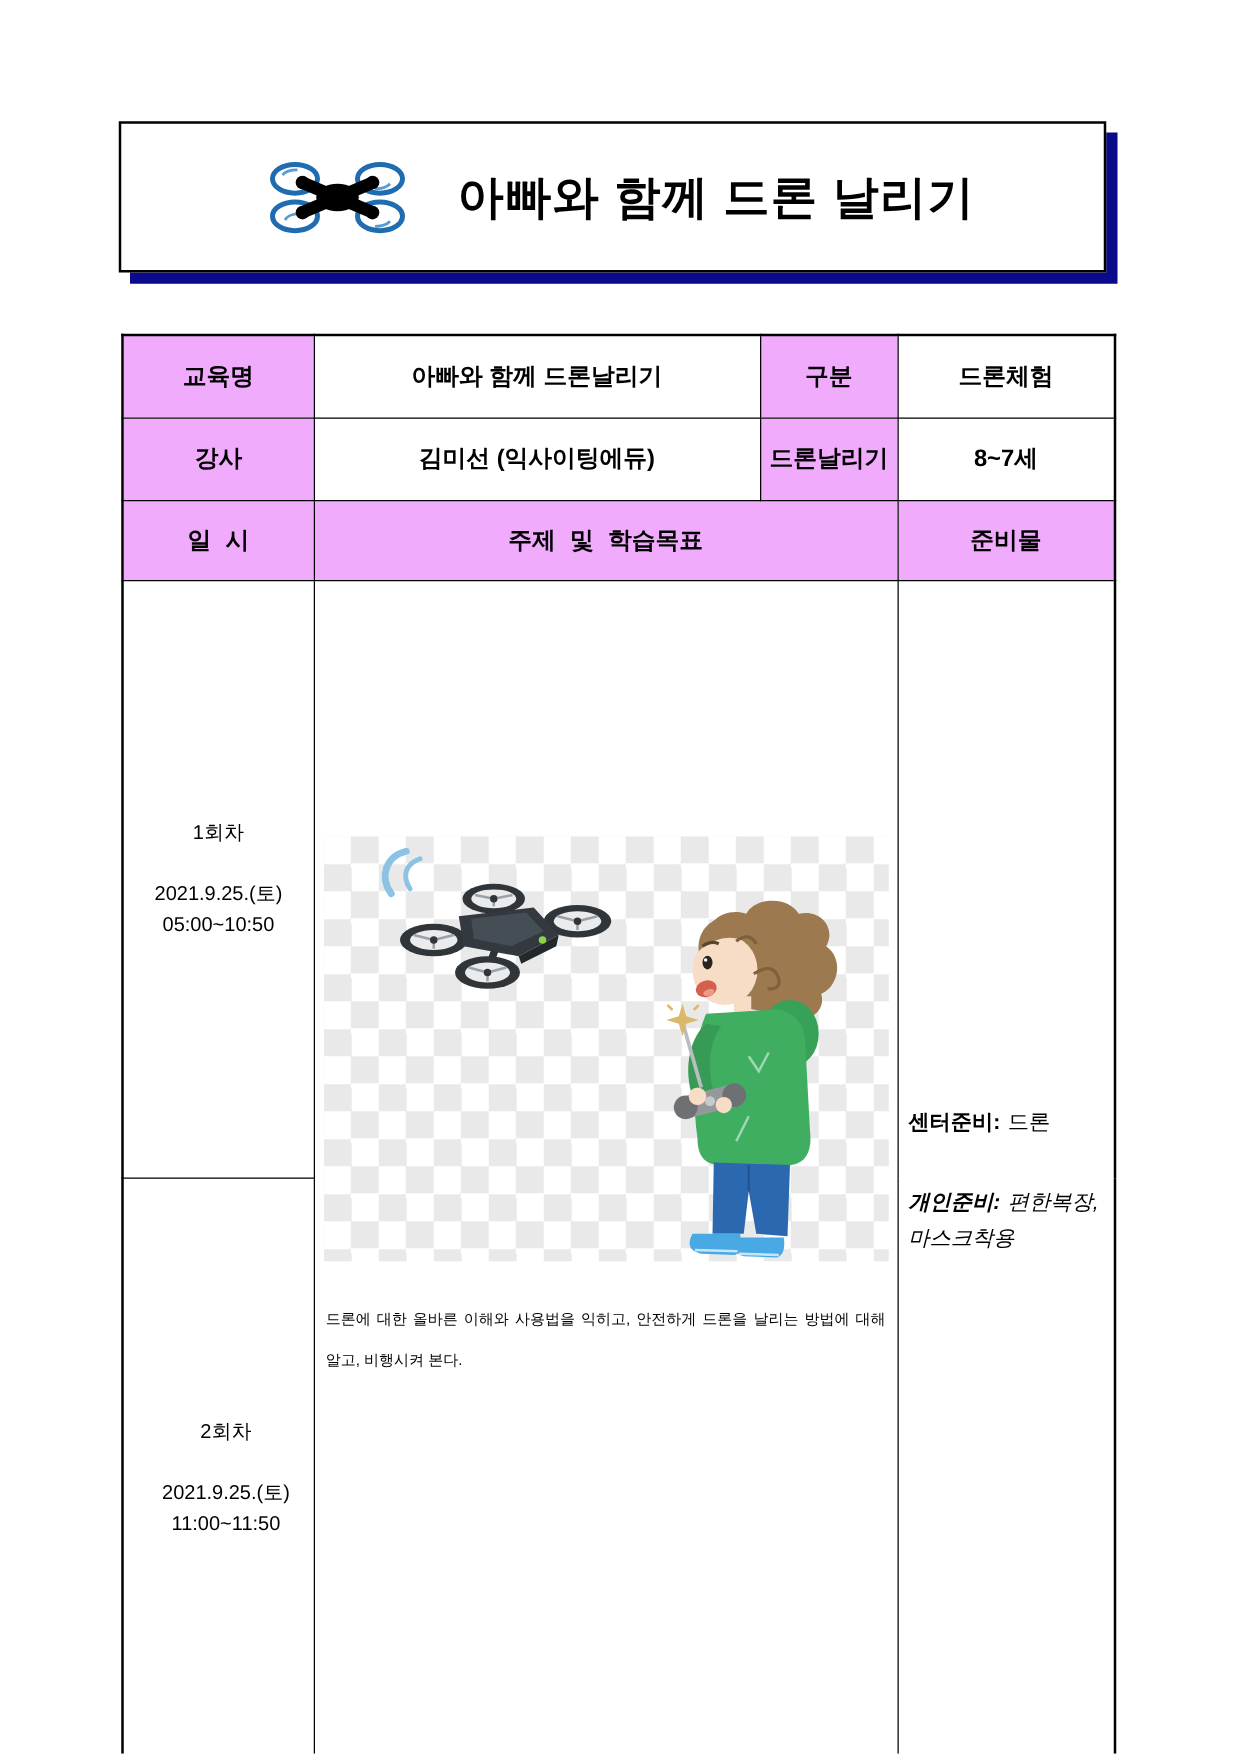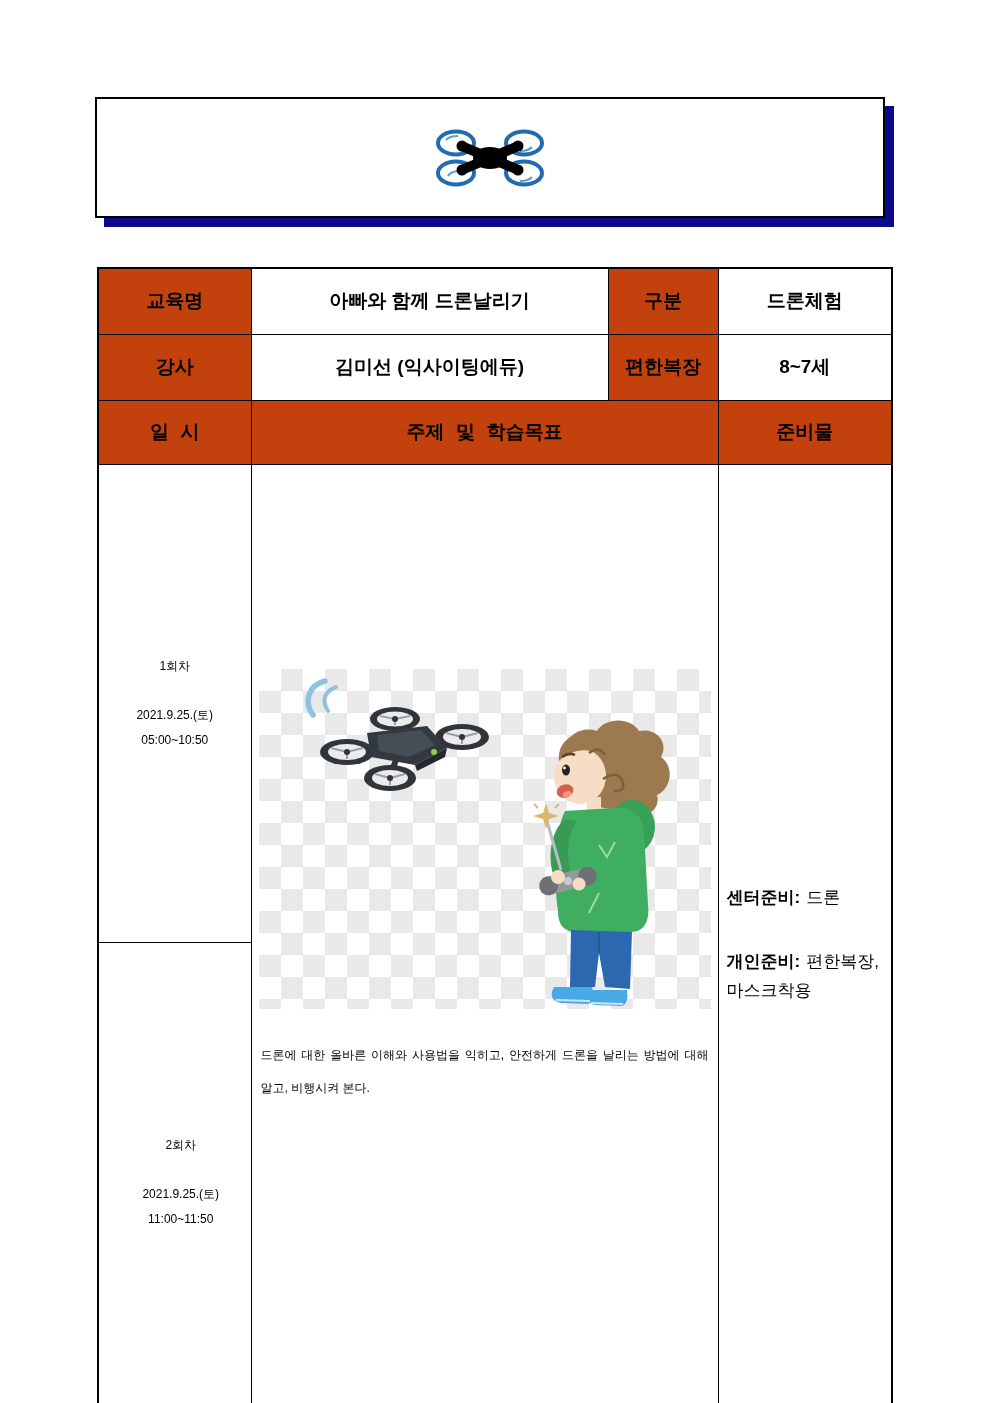--- a/index.html
+++ b/index.html
@@ -47,29 +47,29 @@
     border-bottom-width: 3px;
     background: #fff;
   }
   table.info td {
     border: 1.6px solid #000;
     text-align: center;
     vertical-align: middle;
     padding: 0;
     overflow: hidden;
   }
-  .gray { background: #c2410c; }
+  .gray { background: #f0abfc; }
   .hd { font-weight: bold; font-size: 19px; }
   .r1 td { height: 66px; }
   .r2 td { height: 66px; }
   .r3 td { height: 64px; font-family: Liberation Mono, monospace; }
   .r4 .session-cell { height: 370px; }
   .r5 .session-cell { height: 372px; padding-left: 12px; }
 
-  .session-cell { font-size: 12px; line-height: 25px; }
+  .session-cell { font-size: 16px; line-height: 25px; }
   .session-no { margin-bottom: 24px; }
 
   
   .content-cell { vertical-align: top; }
   .content-inner { position: relative; width: 100%; height: 742px; }
   .illustration {
     position: absolute;
     left: 7px; top: 96px;
     width: 452px; height: 340px;
     background: repeating-conic-gradient(#e9e9e9 0% 25%, #ffffff 0% 50%);
@@ -92,21 +92,21 @@
     display: flex;
     flex-direction: column;
     justify-content: center;
     text-align: left;
     padding: 0 5px 0 8px;
     font-size: 17px;
     line-height: 29px;
   }
   .materials-inner b { font-weight: bold; }
   .mat-value { margin-left: 6px; }
-  .mat-group-2 { margin-top: 35px; }
+  .mat-group-2 { margin-top: 35px; font-style: italic; }
 </style>
 </head>
 <body>
 
 <div class="page">
 
   <div class="title-box">
     <span style="display:inline-block;line-height:0;">
       <svg width="140" height="66" viewBox="0 0 140 66">
 
@@ -124,40 +124,41 @@
         <line x1="70" y1="33" x2="96" y2="22" stroke="#000" stroke-width="10" stroke-linecap="round"></line>
         <line x1="70" y1="33" x2="44" y2="44" stroke="#000" stroke-width="10" stroke-linecap="round"></line>
         <line x1="70" y1="33" x2="96" y2="44" stroke="#000" stroke-width="10" stroke-linecap="round"></line>
         <ellipse cx="70" cy="33" rx="17" ry="11" fill="#000"></ellipse>
         <circle cx="42" cy="21" r="5.5" fill="#000"></circle>
         <circle cx="98" cy="21" r="5.5" fill="#000"></circle>
         <circle cx="42" cy="45" r="5.5" fill="#000"></circle>
         <circle cx="98" cy="45" r="5.5" fill="#000"></circle>
       </svg>
     </span>
+    <span class="title-text">아빠와 함께 드론 날리기</span>
   </div>
 
   <table class="info">
     <colgroup>
       <col style="width:153px">
         <col style="width:357px">
         <col style="width:110px">
         <col style="width:174px">
     </colgroup>
     <tbody>
         <tr class="r1">
       <td class="gray hd">교육명</td>
       <td class="hd">아빠와 함께 드론날리기</td>
       <td class="gray hd">구분</td>
       <td class="hd">드론체험</td>
     </tr>
     <tr class="r2">
       <td class="gray hd">강사</td>
       <td class="hd">김미선 (익사이팅에듀)</td>
-      <td class="gray hd">편한복장</td>
+      <td class="gray hd">드론날리기</td>
       <td class="hd">8~7세</td>
     </tr>
     <tr class="r3">
       <td class="gray hd">일 시</td>
       <td class="gray hd" colspan="2">주제 및 학습목표</td>
       <td class="gray hd">준비물</td>
     </tr>
     <tr class="r4">
       <td class="session-cell">
         <div class="session-no">1회차</div>

